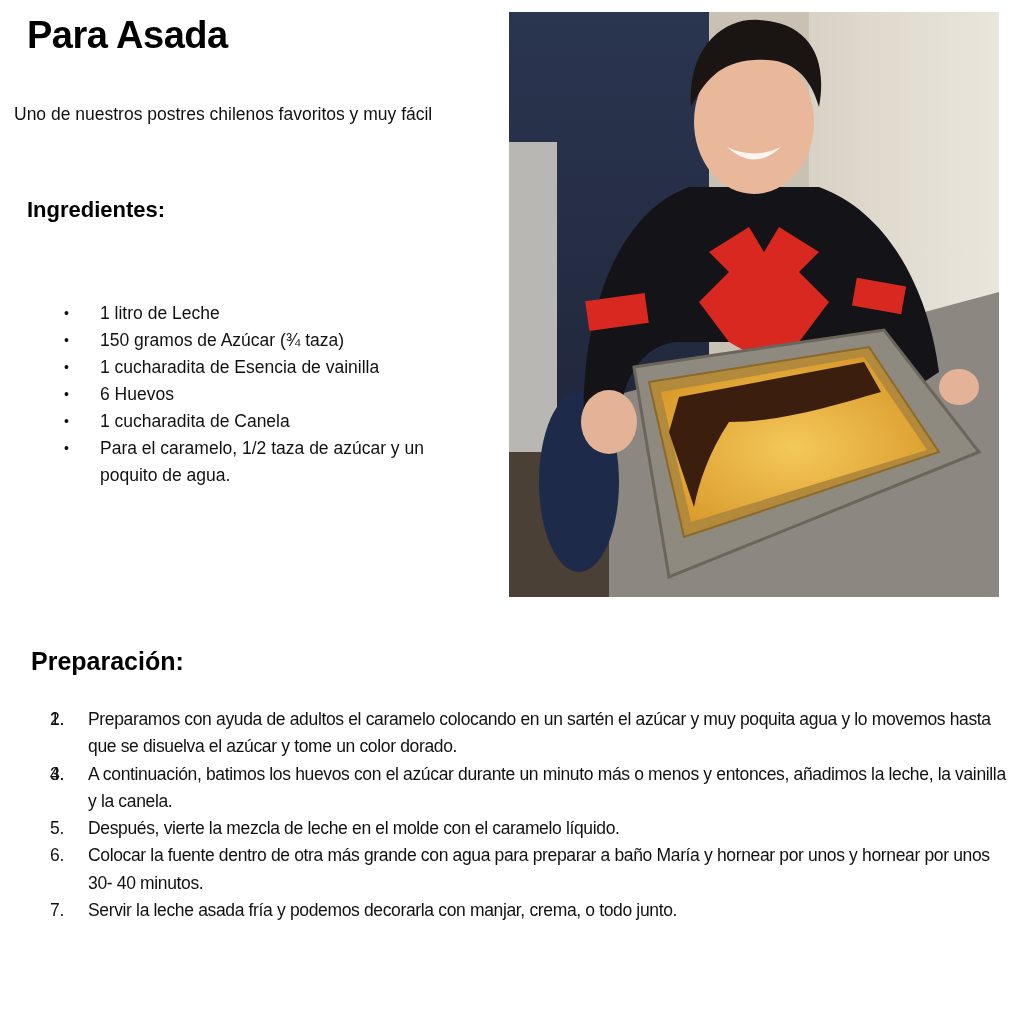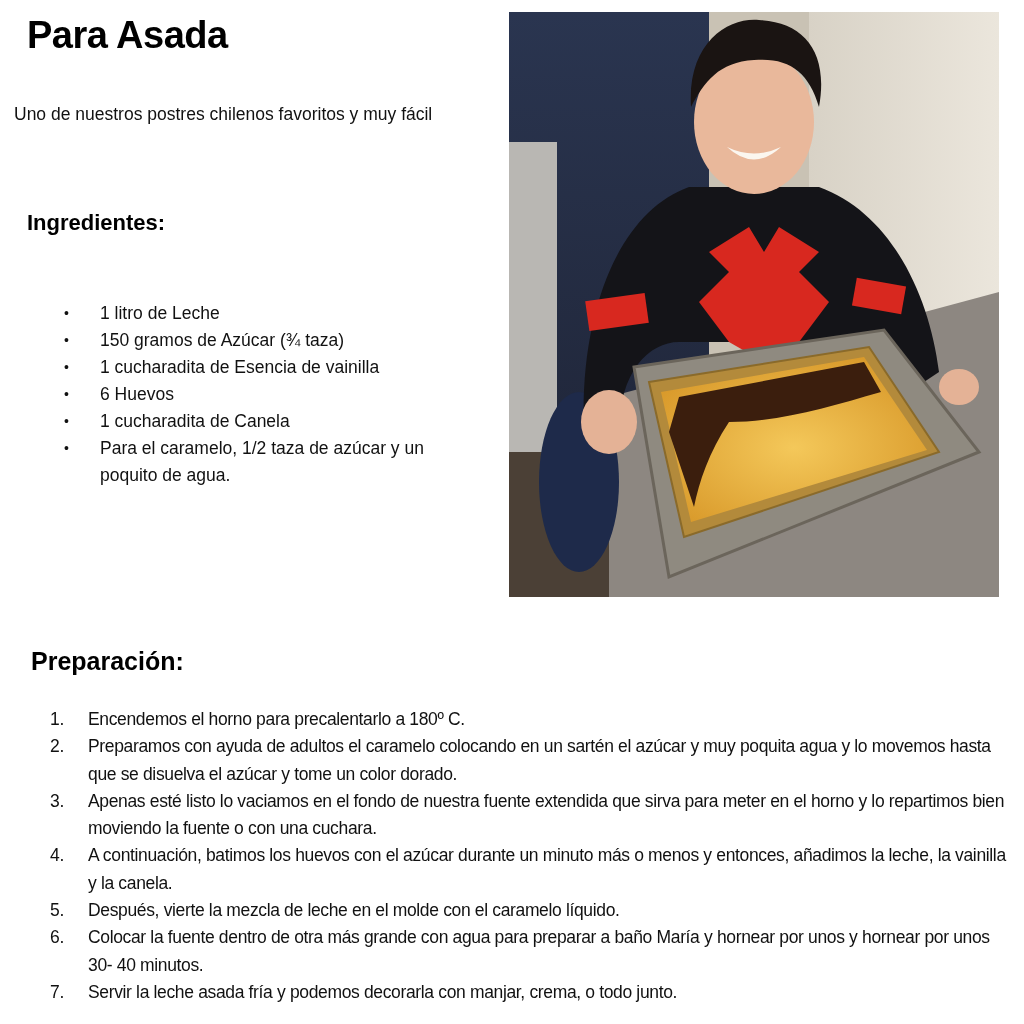--- a/index.html
+++ b/index.html
@@ -9,21 +9,21 @@
   }
   .title {
     position: absolute; left: 27px; top: 14px; margin: 0;
     font-size: 38px; font-weight: bold; letter-spacing: -0.5px; color: #000;
   }
   .subtitle {
     position: absolute; left: 14px; top: 101px; width: 460px; margin: 0;
     font-size: 17.5px; line-height: 26px; color: #111;
   }
   .h-ingredients {
-    position: absolute; left: 27px; top: 210px; margin: 0;
+    position: absolute; left: 27px; top: 197px; margin: 0;
     font-size: 22px; font-weight: bold; color: #000;
   }
   .ingredients {
     position: absolute; left: 62px; top: 300px; width: 420px; margin: 0; padding: 0;
     list-style: none; font-size: 17.5px; line-height: 27px;
   }
   .ingredients li { position: relative; padding-left: 38px; }
   .ingredients li .bullet {
     position: absolute; left: 2px; top: 0; font-size: 14px;
   }
@@ -92,20 +92,20 @@
     <ellipse cx="450" cy="375" rx="20" ry="18" fill="#e4b296"></ellipse>
     <polygon points="125,355 375,318 470,440 160,565" fill="#8f8a80" stroke="#6b655b" stroke-width="3"></polygon>
     <polygon points="140,370 360,335 430,440 175,525" fill="#b38a3b" stroke="#8a6a2a" stroke-width="2"></polygon>
     <polygon points="152,380 355,345 418,438 182,510" fill="url(#flan)"></polygon>
     <path d="M170,385 L355,350 L372,380 C320,395 270,410 220,410 C200,440 190,470 185,495 L160,420 Z" fill="#3b1e0d"></path>
   </svg>
 </div>
 
 <h2 class="h-prep">Preparación:</h2>
 <ol class="steps">
-  <li><span class="num">1.</span><span>Encendemos el horno para precalentarlo a 180º C.</span></li>
+  <li><span class="num">1.</span></li>
   <li><span class="num">2.</span><span>Preparamos con ayuda de adultos el caramelo colocando en un sartén el azúcar y muy poquita agua y lo movemos hasta que se disuelva el azúcar y tome un color dorado.</span></li>
-  <li><span class="num">3.</span><span>Apenas esté listo lo vaciamos en el fondo de nuestra fuente extendida que sirva para meter en el horno y lo repartimos bien moviendo la fuente o con una cuchara.</span></li>
+  <li><span class="num">3.</span></li>
   <li><span class="num">4.</span><span>A continuación, batimos los huevos con el azúcar durante un minuto más o menos y entonces, añadimos la leche, la vainilla y la canela.</span></li>
   <li><span class="num">5.</span><span>Después, vierte la mezcla de leche en el molde con el caramelo líquido.</span></li>
   <li><span class="num">6.</span><span>Colocar la fuente dentro de otra más grande con agua para preparar a baño María y hornear por unos y hornear por unos 30- 40 minutos.</span></li>
   <li><span class="num">7.</span><span>Servir la leche asada fría y podemos decorarla con manjar, crema, o todo junto.</span></li>
 </ol>
 
 </body></html>

